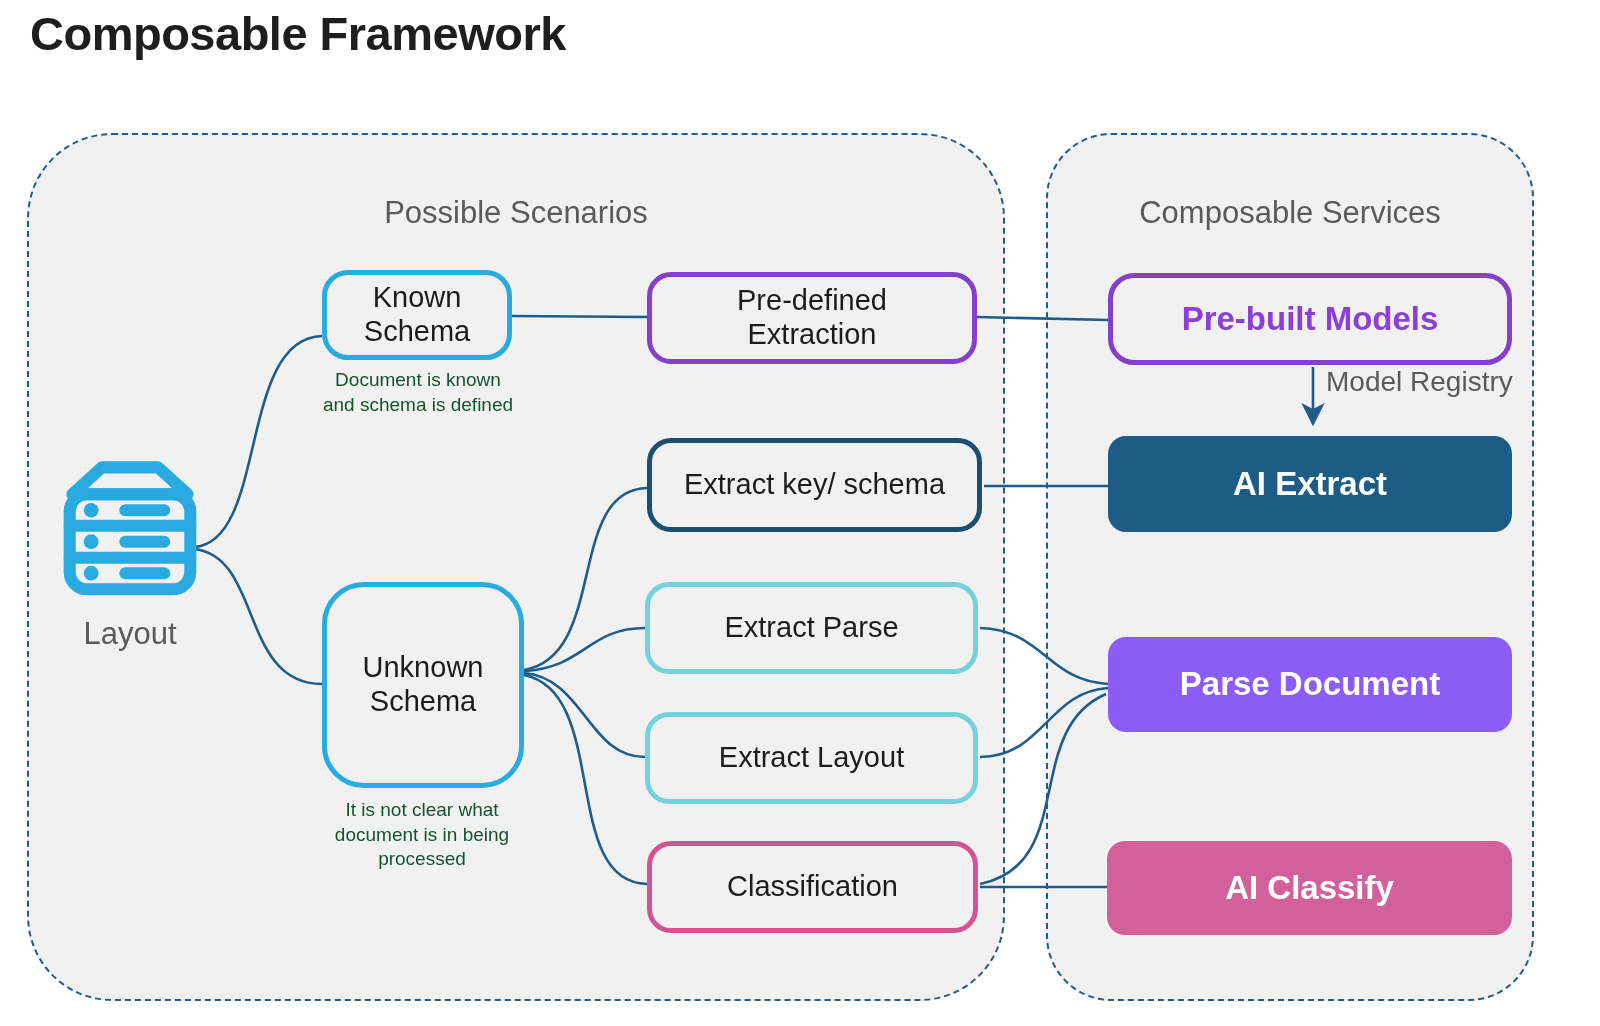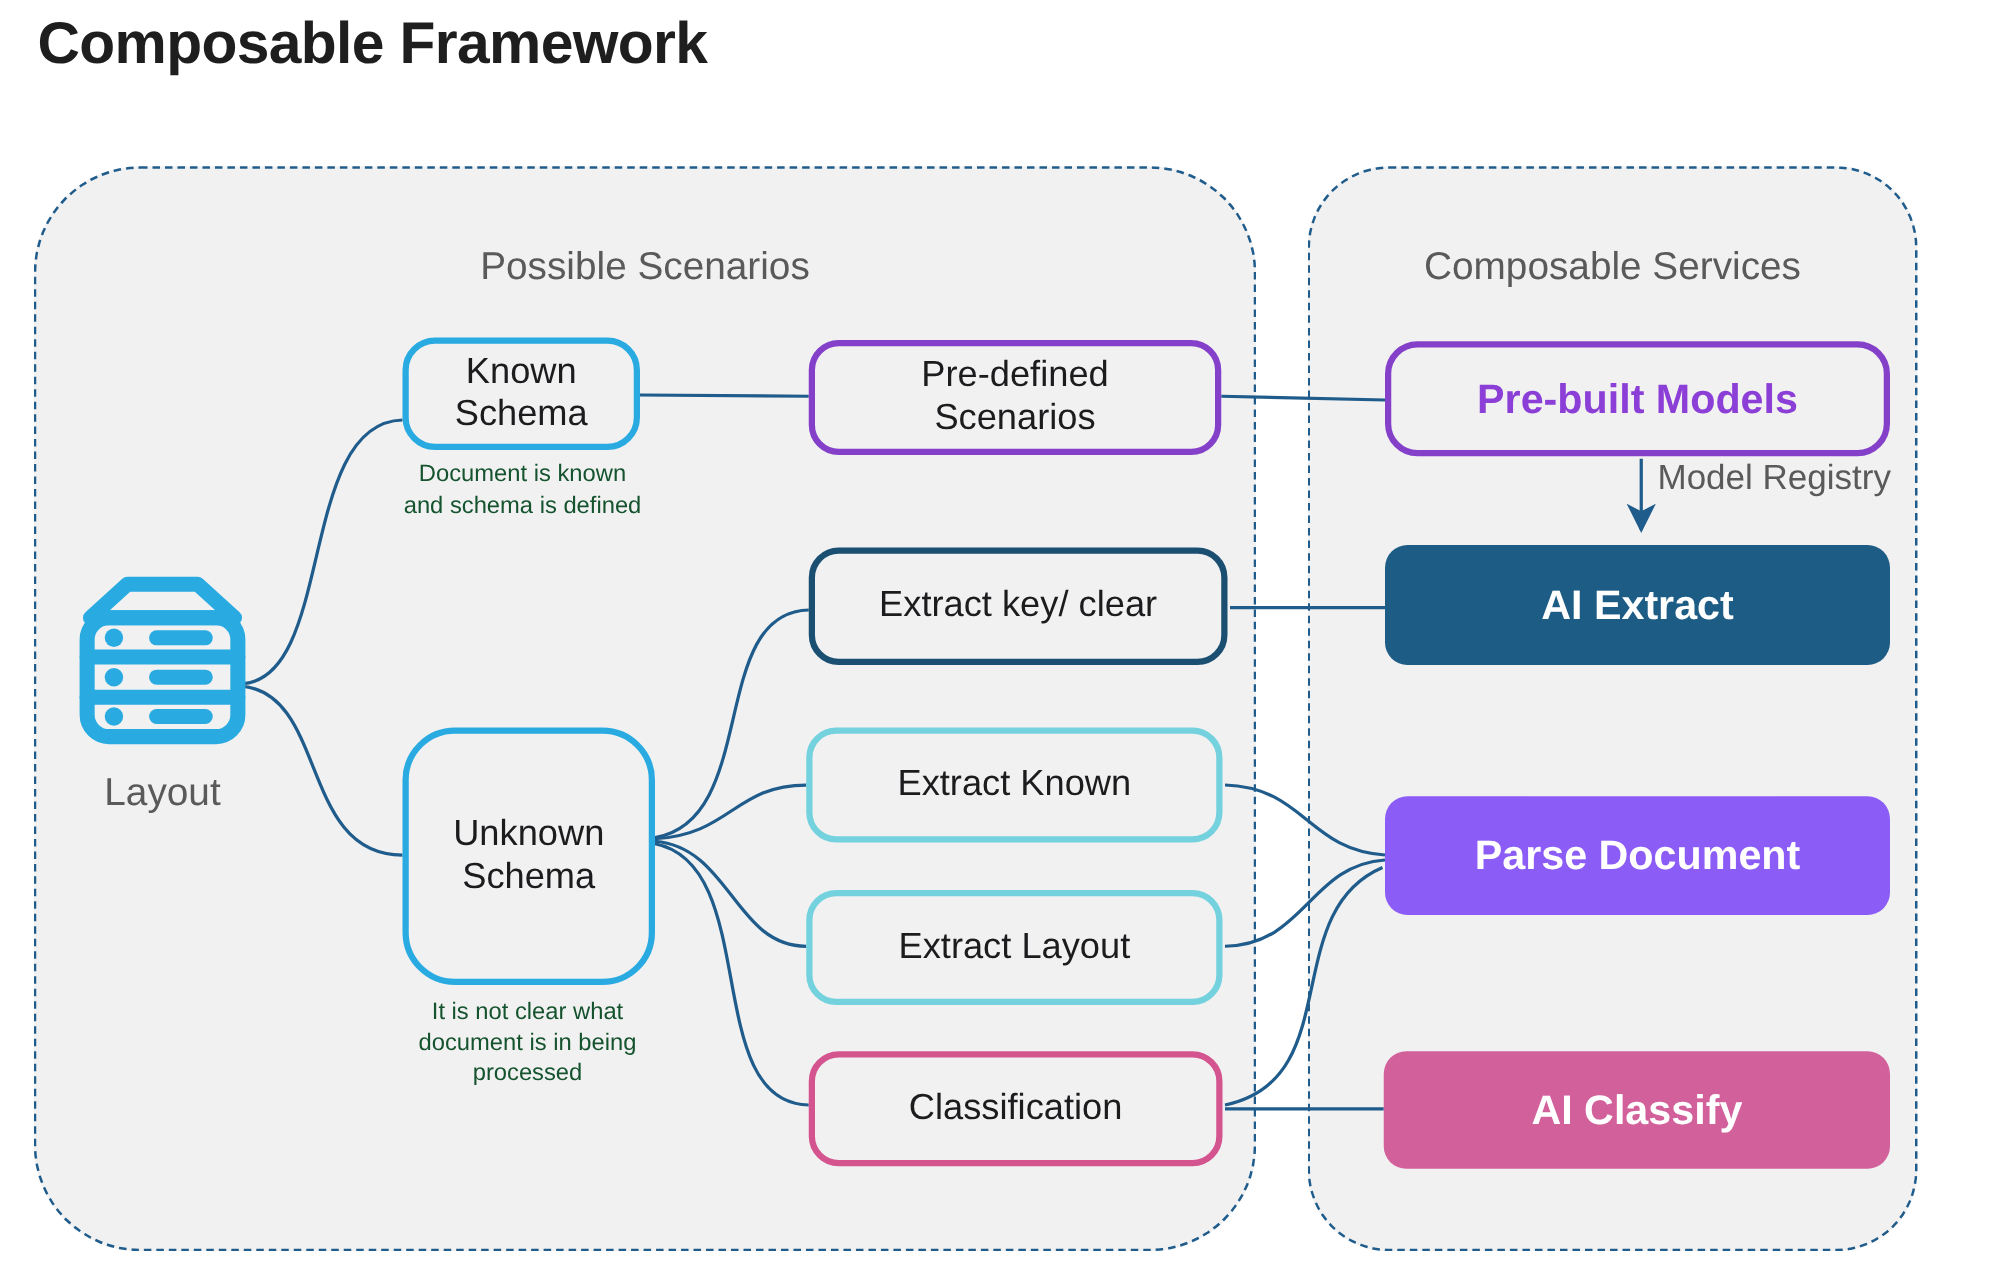--- a/index.html
+++ b/index.html
@@ -117,29 +117,29 @@
     <span>Known Schema</span>
   </div>
   <div class="caption known">Document is known and schema is defined</div>
 
   <div class="node unknown">
     <span>Unknown Schema</span>
   </div>
   <div class="caption unknown">It is not clear what document is in being processed</div>
 
   <div class="node predef">
-    <span>Pre-defined Scenarios</span>
+    <span>Pre-defined Extraction</span>
   </div>
 
   <div class="node keyvals">
-    <span>Extract key/ clear</span>
+    <span>Extract key/ schema</span>
   </div>
 
   <div class="node etext">
-    <span>Extract Known</span>
+    <span>Extract Parse</span>
   </div>
 
   <div class="node elayout">
     <span>Extract Layout</span>
   </div>
 
   <div class="node classif">
     <span>Classification</span>
   </div>
 

